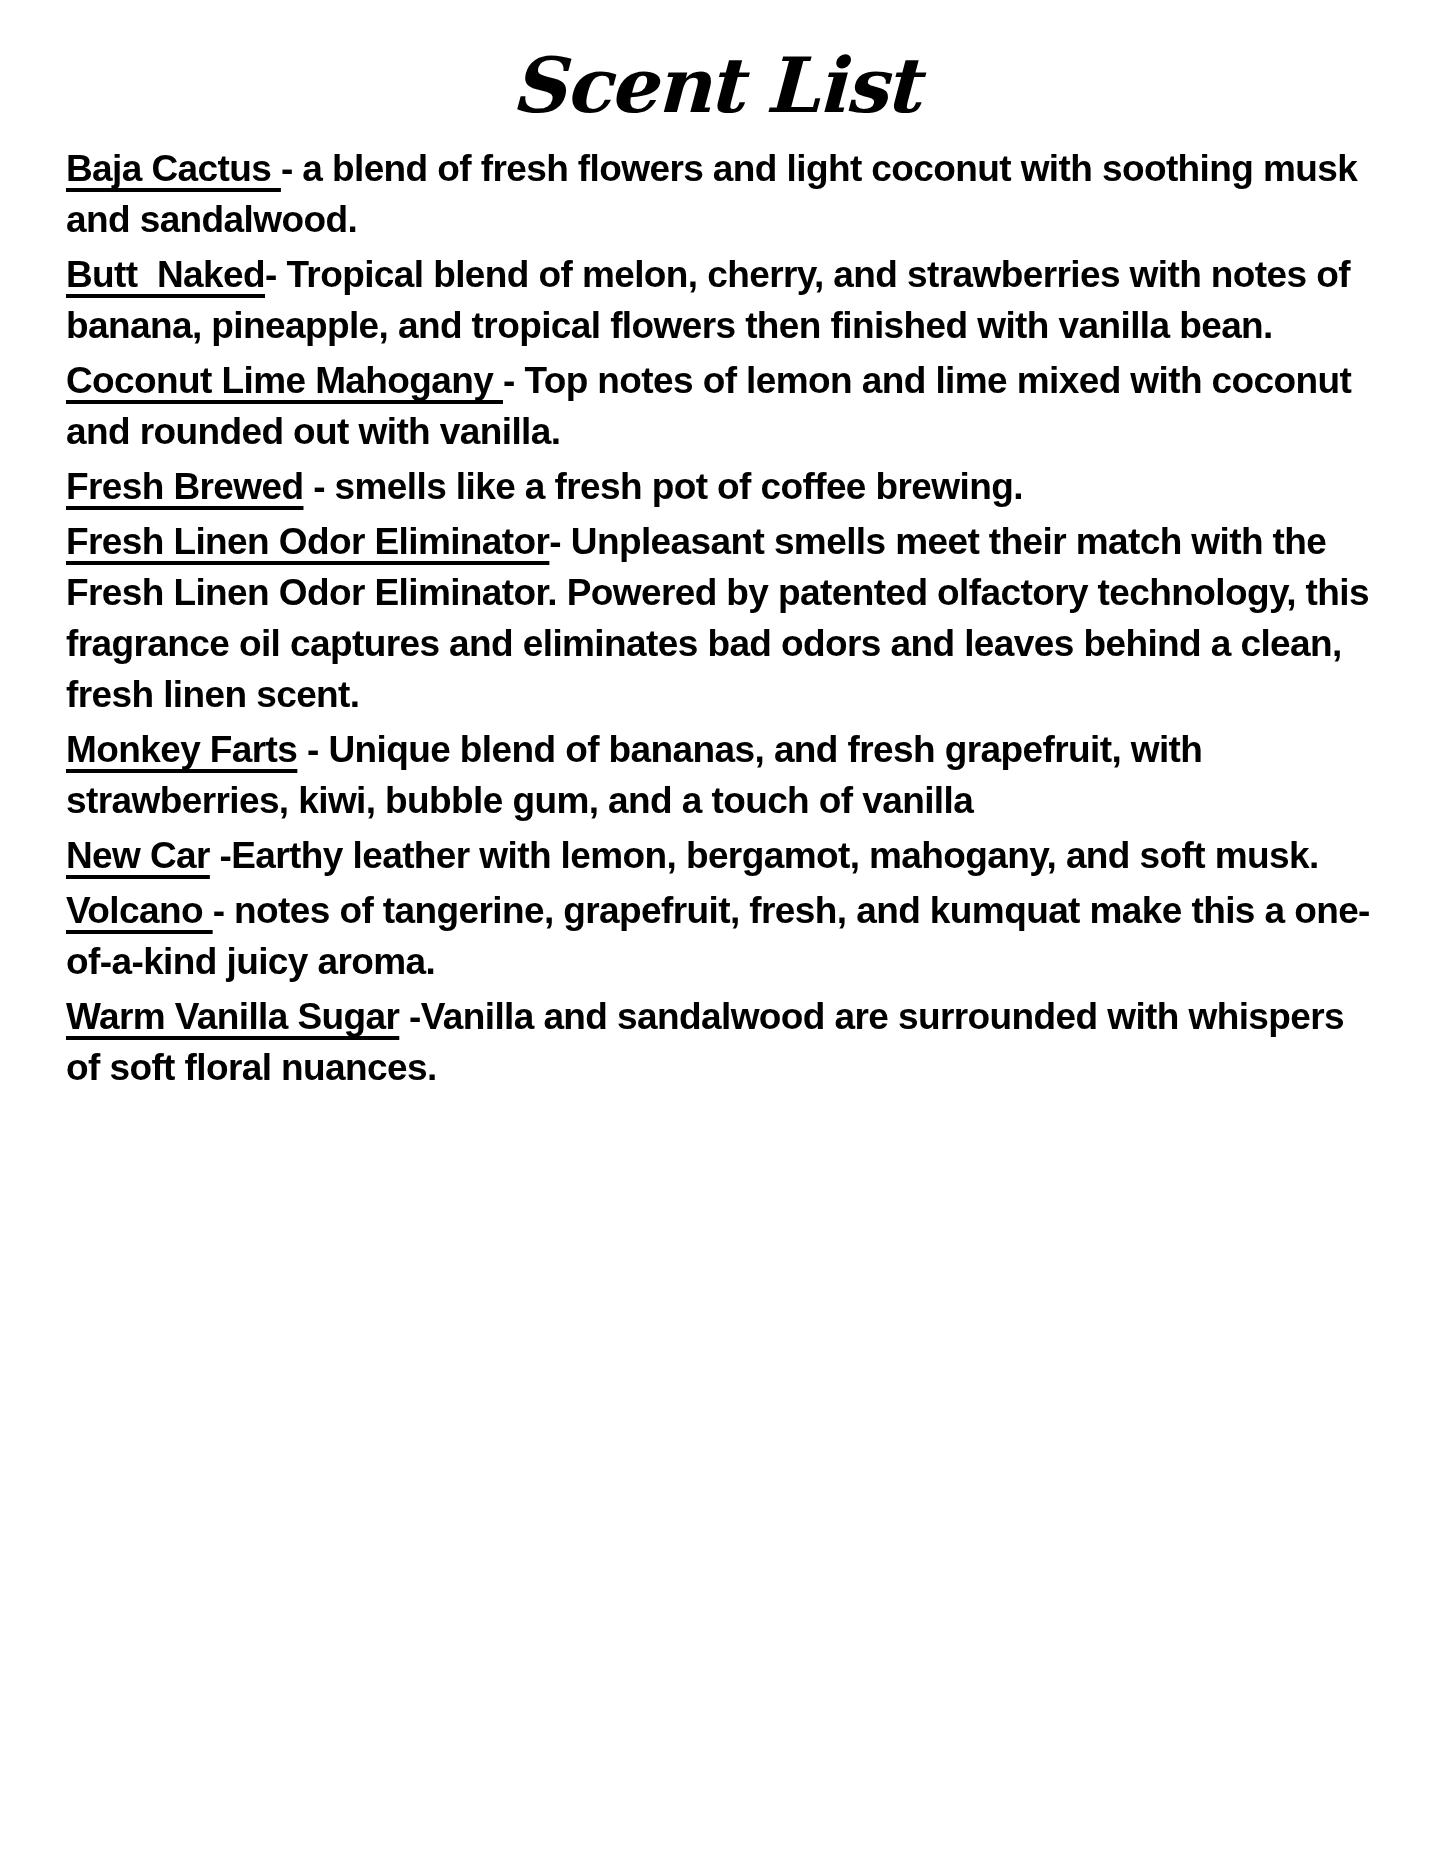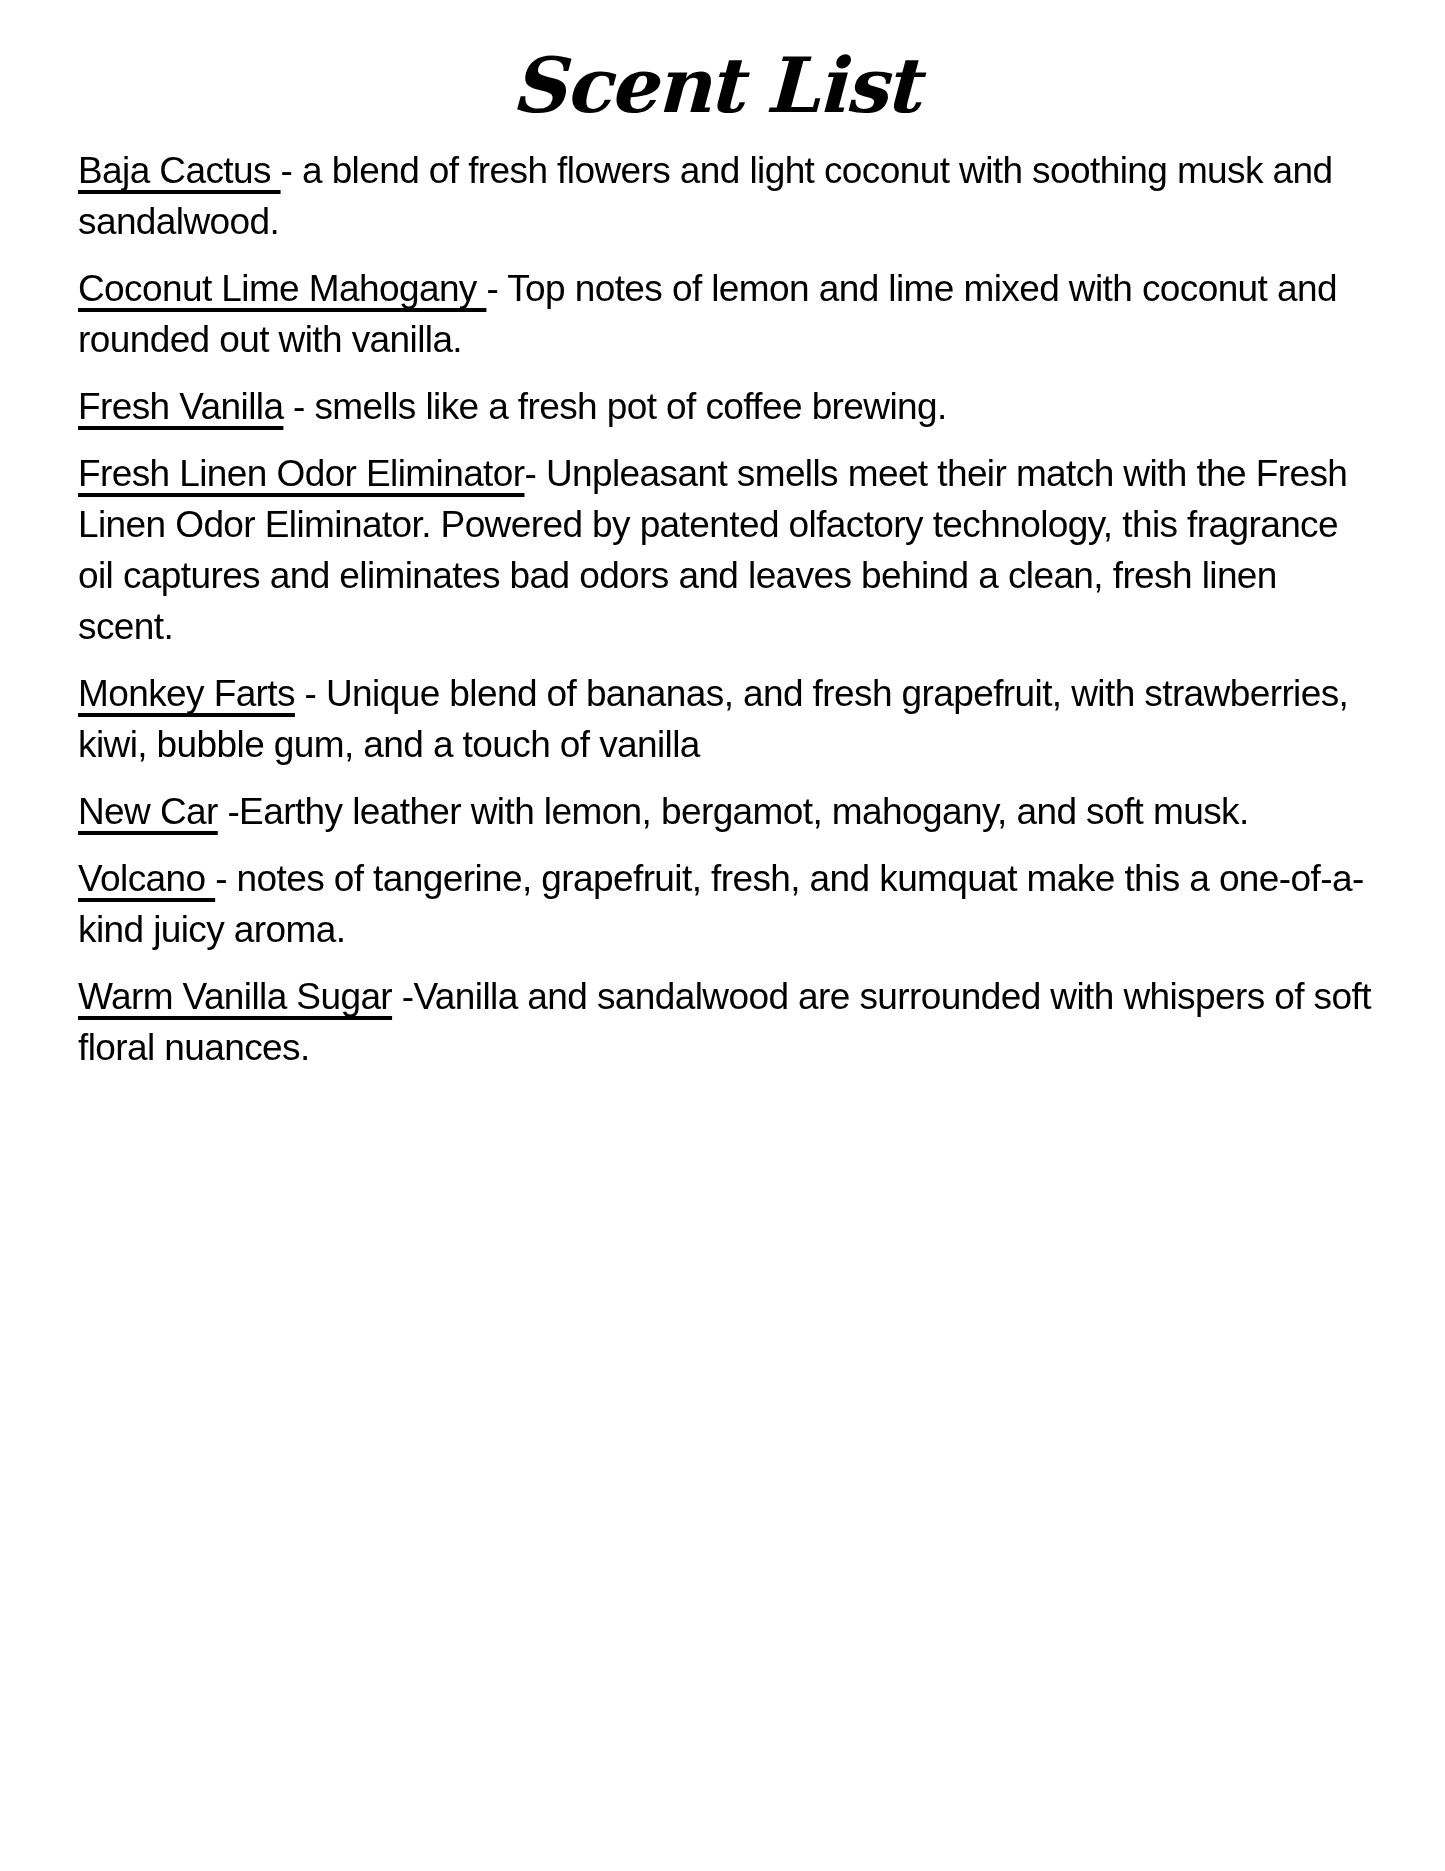--- a/index.html
+++ b/index.html
@@ -25,42 +25,43 @@
     font-size: 76px;
     line-height: 1.15;
     color: #000000;
     letter-spacing: -2px;
     transform: skewX(-4deg);
   }
   .scent-list {
     margin: 14px 58px 0 62px;
   }
   .scent {
-    margin: 16px;
-    font-weight: 400;
+    margin: 4px;
+    font-weight: 700;
     font-size: 37px;
     line-height: 51px;
     letter-spacing: -0.6px;
     color: #000000;
     white-space: pre-wrap;
   }
   .scent-name {
     text-decoration: underline;
     text-decoration-thickness: 4px;
     text-underline-offset: 7px;
   }
 </style>
 </head>
 <body>
 
 <div class="page">
   <h1 class="title">Scent List</h1>
   <div class="scent-list" id="scent-list">
       <p class="scent"><span class="scent-name">Baja Cactus </span><span class="scent-desc">- a blend of fresh flowers and light coconut with soothing musk and sandalwood.</span></p>
+      <p class="scent"><span class="scent-name">Butt  Naked</span><span class="scent-desc">- Tropical blend of melon, cherry, and strawberries with notes of banana, pineapple, and tropical flowers then finished with vanilla bean.</span></p>
       <p class="scent"><span class="scent-name">Coconut Lime Mahogany </span><span class="scent-desc">- Top notes of lemon and lime mixed with coconut and rounded out with vanilla.</span></p>
-      <p class="scent"><span class="scent-name">Fresh Vanilla</span><span class="scent-desc"> - smells like a fresh pot of coffee brewing.</span></p>
+      <p class="scent"><span class="scent-name">Fresh Brewed</span><span class="scent-desc"> - smells like a fresh pot of coffee brewing.</span></p>
       <p class="scent"><span class="scent-name">Fresh Linen Odor Eliminator</span><span class="scent-desc">- Unpleasant smells meet their match with the Fresh Linen Odor Eliminator. Powered by patented olfactory technology, this fragrance oil captures and eliminates bad odors and leaves behind a clean, fresh linen scent.</span></p>
       <p class="scent"><span class="scent-name">Monkey Farts</span><span class="scent-desc"> - Unique blend of bananas, and fresh grapefruit, with strawberries, kiwi, bubble gum, and a touch of vanilla</span></p>
       <p class="scent"><span class="scent-name">New Car</span><span class="scent-desc"> -Earthy leather with lemon, bergamot, mahogany, and soft musk.</span></p>
       <p class="scent"><span class="scent-name">Volcano </span><span class="scent-desc">- notes of tangerine, grapefruit, fresh, and kumquat make this a one-of-a-kind juicy aroma.</span></p>
       <p class="scent"><span class="scent-name">Warm Vanilla Sugar</span><span class="scent-desc"> -Vanilla and sandalwood are surrounded with whispers of soft floral nuances.</span></p>
     </div>
 </div>
 
 </body></html>

